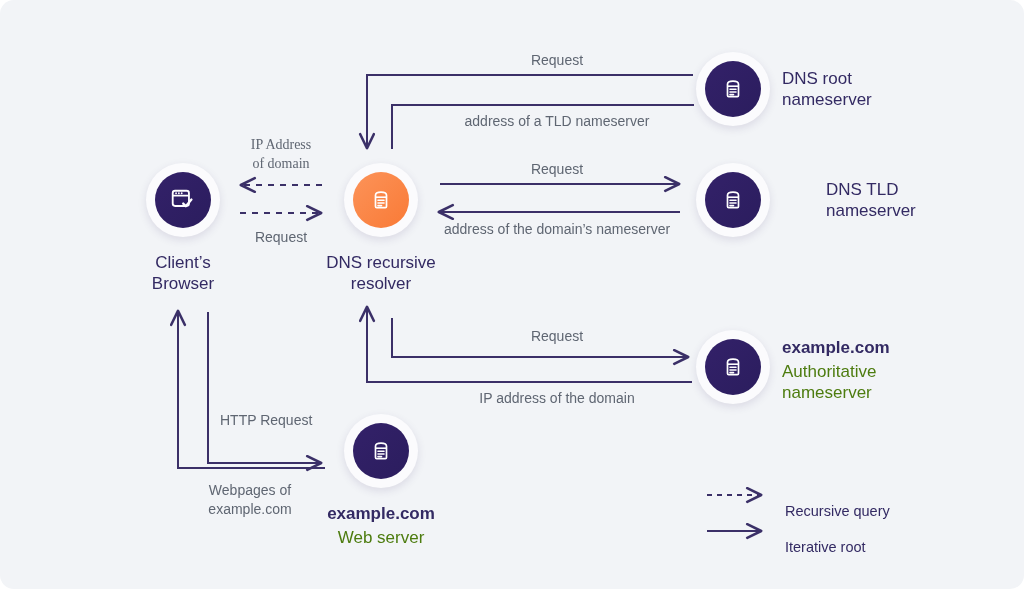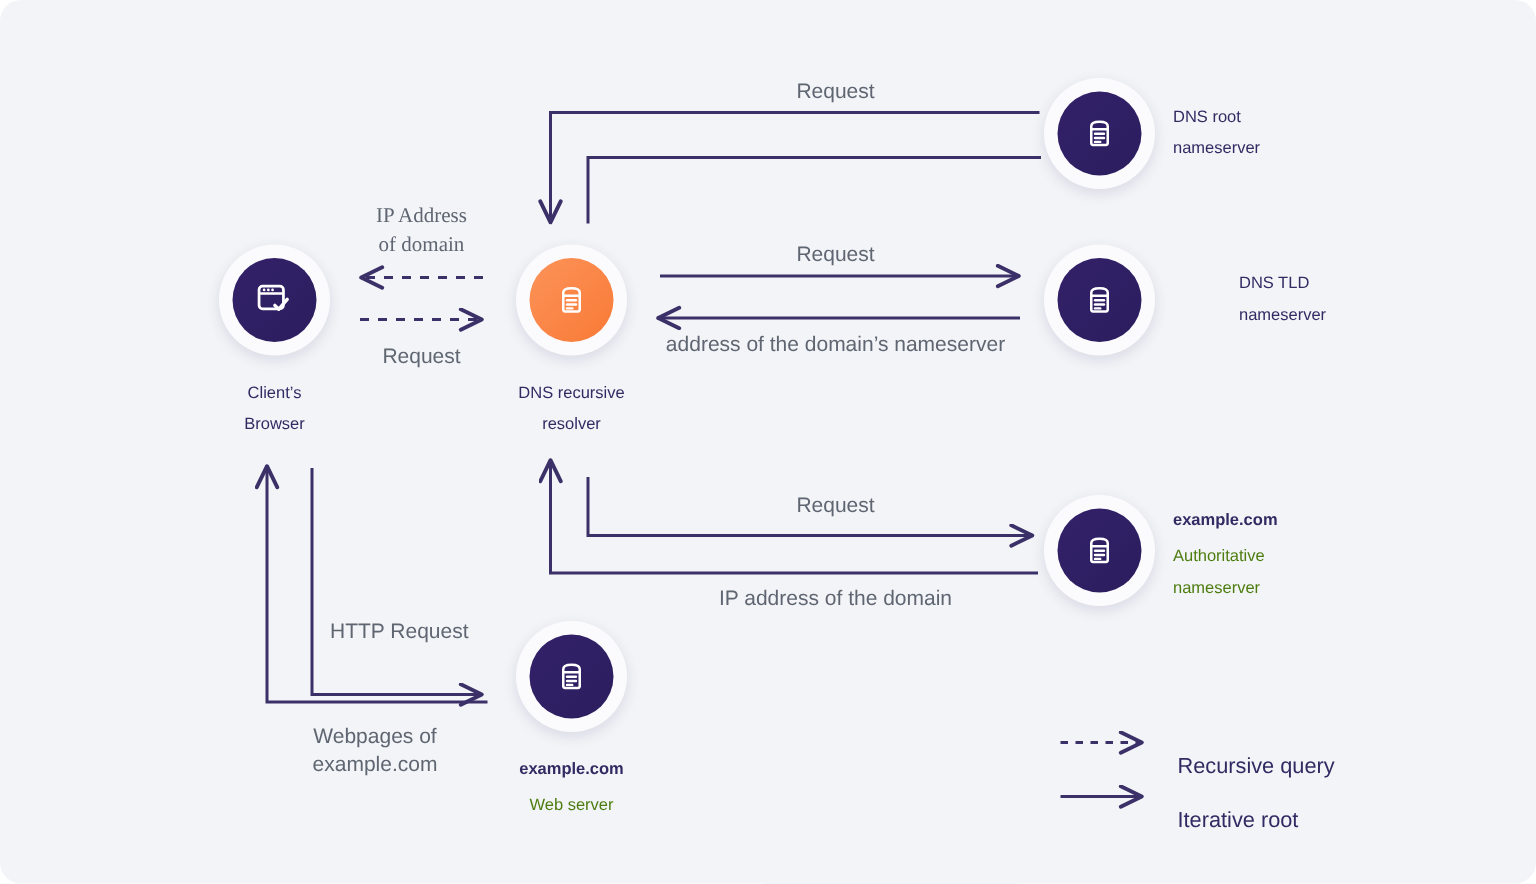--- a/index.html
+++ b/index.html
@@ -53,21 +53,21 @@
     background: linear-gradient(135deg, #332169 0%, #2b1d5e 100%);
   }
   .node-inner.orange {
     background: linear-gradient(135deg, #fc9359 0%, #f97a36 100%);
   }
 
   
   .label {
     position: absolute;
     color: #332a63;
-    font-size: 11px;
+    font-size: 17px;
     line-height: 21px;
     white-space: nowrap;
   }
   .label.center {
     text-align: center;
     transform: translateX(-50%);
   }
   .label.bold {
     font-weight: bold;
   }
@@ -247,20 +247,21 @@
 
   <div class="edge-label center" style="left:281px; top:135px;font-family:Liberation Serif, serif;">
     <div>IP Address</div>
     <div>of domain</div>
   </div>
 
   <div class="edge-label center" style="left:281px; top:228px;">Request</div>
 
   <div class="edge-label center" style="left:557px; top:51px;">Request</div>
 
+  <div class="edge-label center" style="left:557px; top:112px;">address of a TLD nameserver</div>
 
   <div class="edge-label center" style="left:557px; top:160px;">Request</div>
 
   <div class="edge-label center" style="left:557px; top:220px;">address of the domain’s nameserver</div>
 
   <div class="edge-label center" style="left:557px; top:327px;">Request</div>
 
   <div class="edge-label center" style="left:557px; top:389px;">IP address of the domain</div>
 
   <div class="edge-label" style="left:220px; top:411px;">HTTP Request</div>

